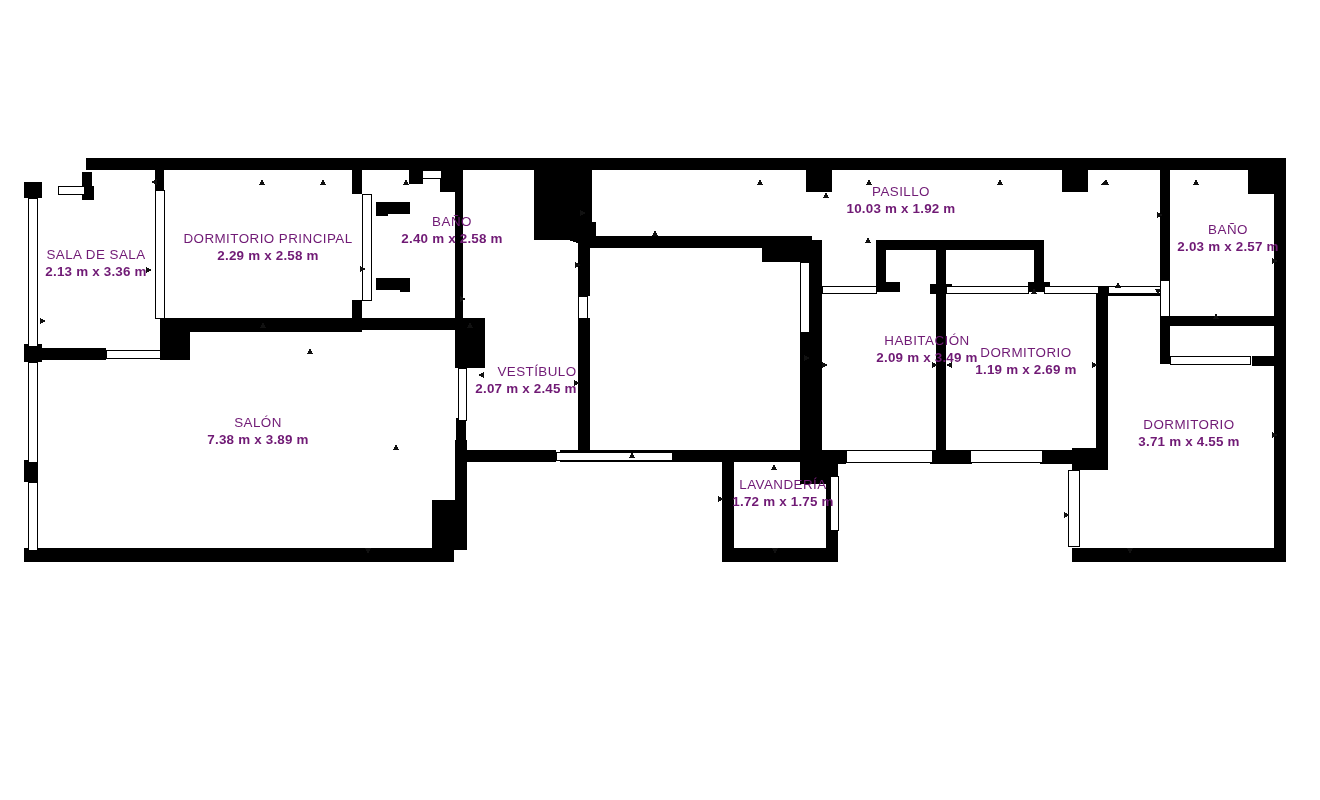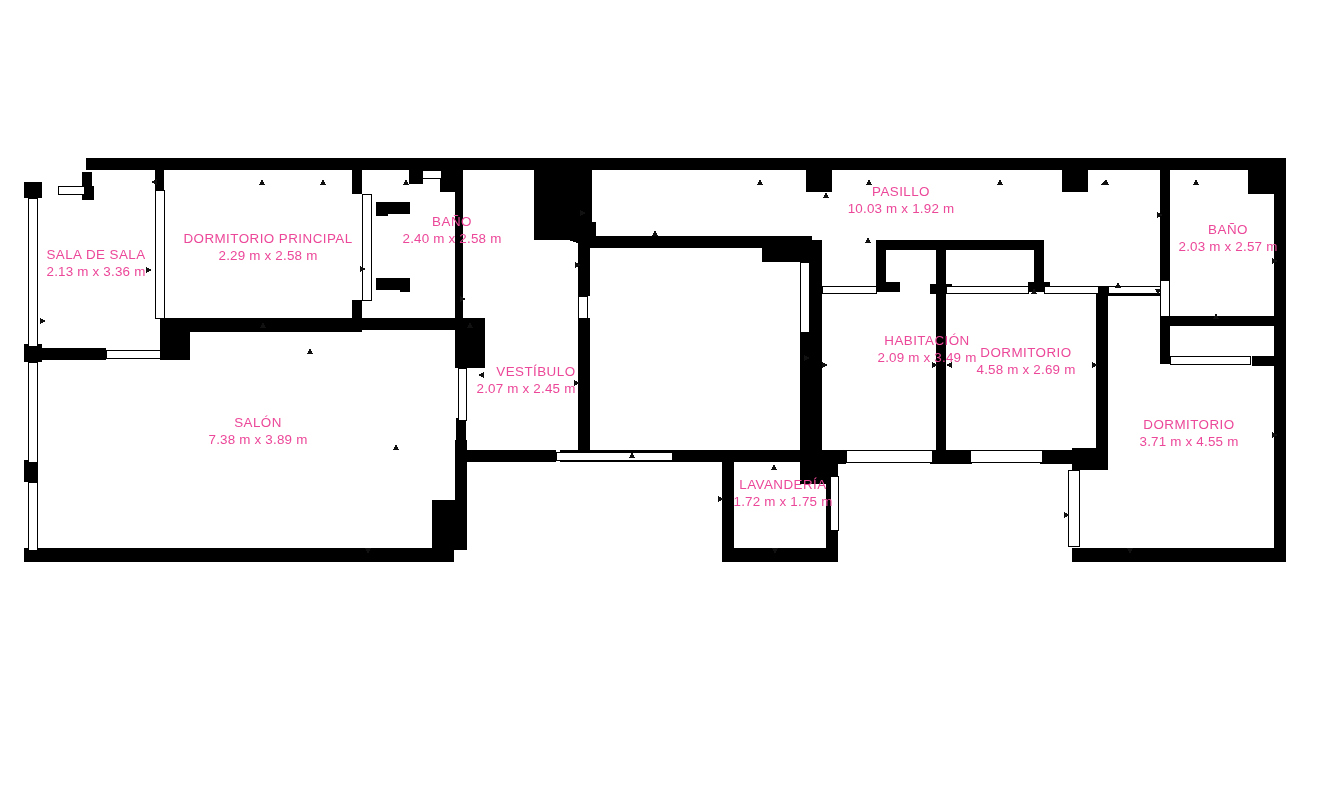--- a/index.html
+++ b/index.html
@@ -23,38 +23,38 @@
     position: absolute;
     left: 0;
     top: 0;
     width: 1320px;
     height: 800px;
     display: block;
   }
   .room-label {
     position: absolute;
     text-align: center;
-    color: #ec4899;
+    color: #701a75;
     line-height: 1.22;
     white-space: nowrap;
     -webkit-font-smoothing: antialiased;
     transform: translate(-50%, -50%);
     pointer-events: none;
   }
   .room-label .rl-name {
     display: block;
     font-size: 13.4px;
     letter-spacing: 0.45px;
     font-weight: 400;
   }
   .room-label .rl-dims {
     display: block;
     font-size: 13.4px;
     letter-spacing: 0.2px;
-    font-weight: 400;
+    font-weight: 700;
     margin-top: 1px;
   }
 </style>
 </head>
 <body>
 
 <div id="floorplan-stage">
 
   <svg id="plan-svg" viewBox="0 0 1320 800" xmlns="http://www.w3.org/2000/svg" shape-rendering="crispEdges">
 
@@ -276,21 +276,21 @@
   </div>
 
 
   <div class="room-label" style="left:879px; top:350px;margin-left:48px;">
     <span class="rl-name">HABITACIÓN</span>
     <span class="rl-dims">2.09 m x 3.49 m</span>
   </div>
 
   <div class="room-label" style="left:1026px; top:362px;">
     <span class="rl-name">DORMITORIO</span>
-    <span class="rl-dims">4.58 m x 2.69 m</span>
+    <span class="rl-dims">1.19 m x 2.69 m</span>
   </div>
 
   <div class="room-label" style="left:1189px; top:434px;">
     <span class="rl-name">DORMITORIO</span>
     <span class="rl-dims">3.71 m x 4.55 m</span>
   </div>
 
   <div class="room-label" style="left:258px; top:432px;">
     <span class="rl-name">SALÓN</span>
     <span class="rl-dims">7.38 m x 3.89 m</span>

